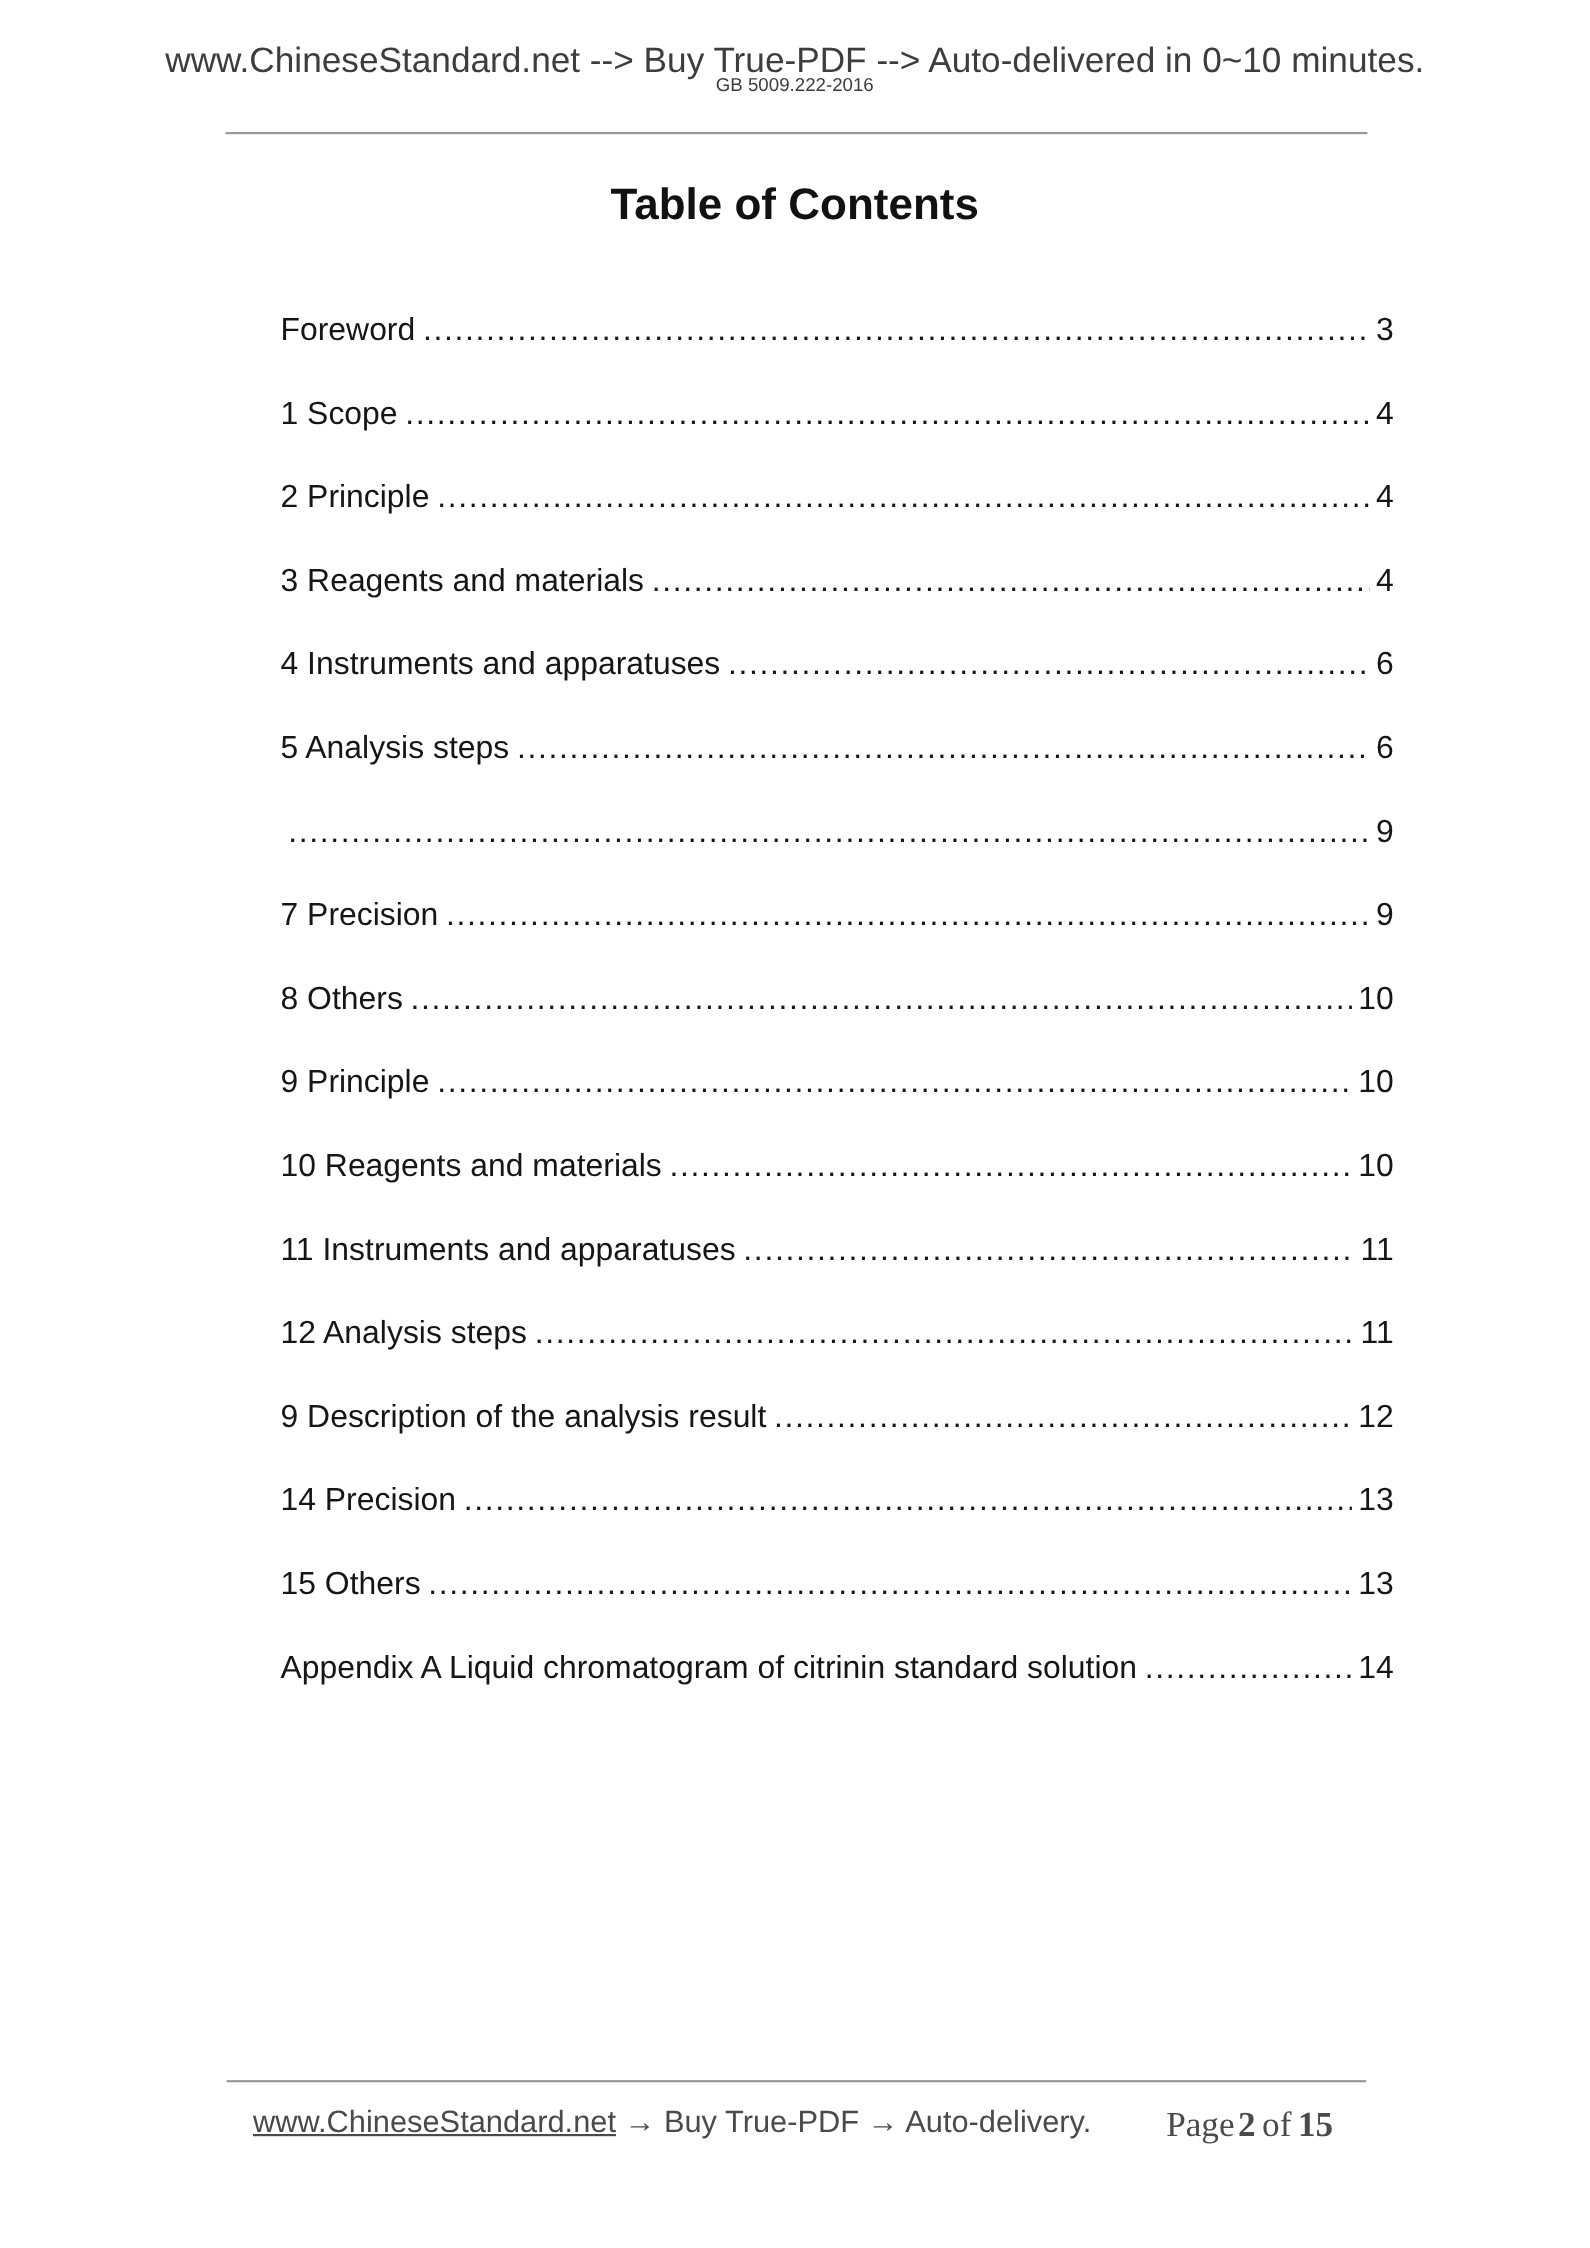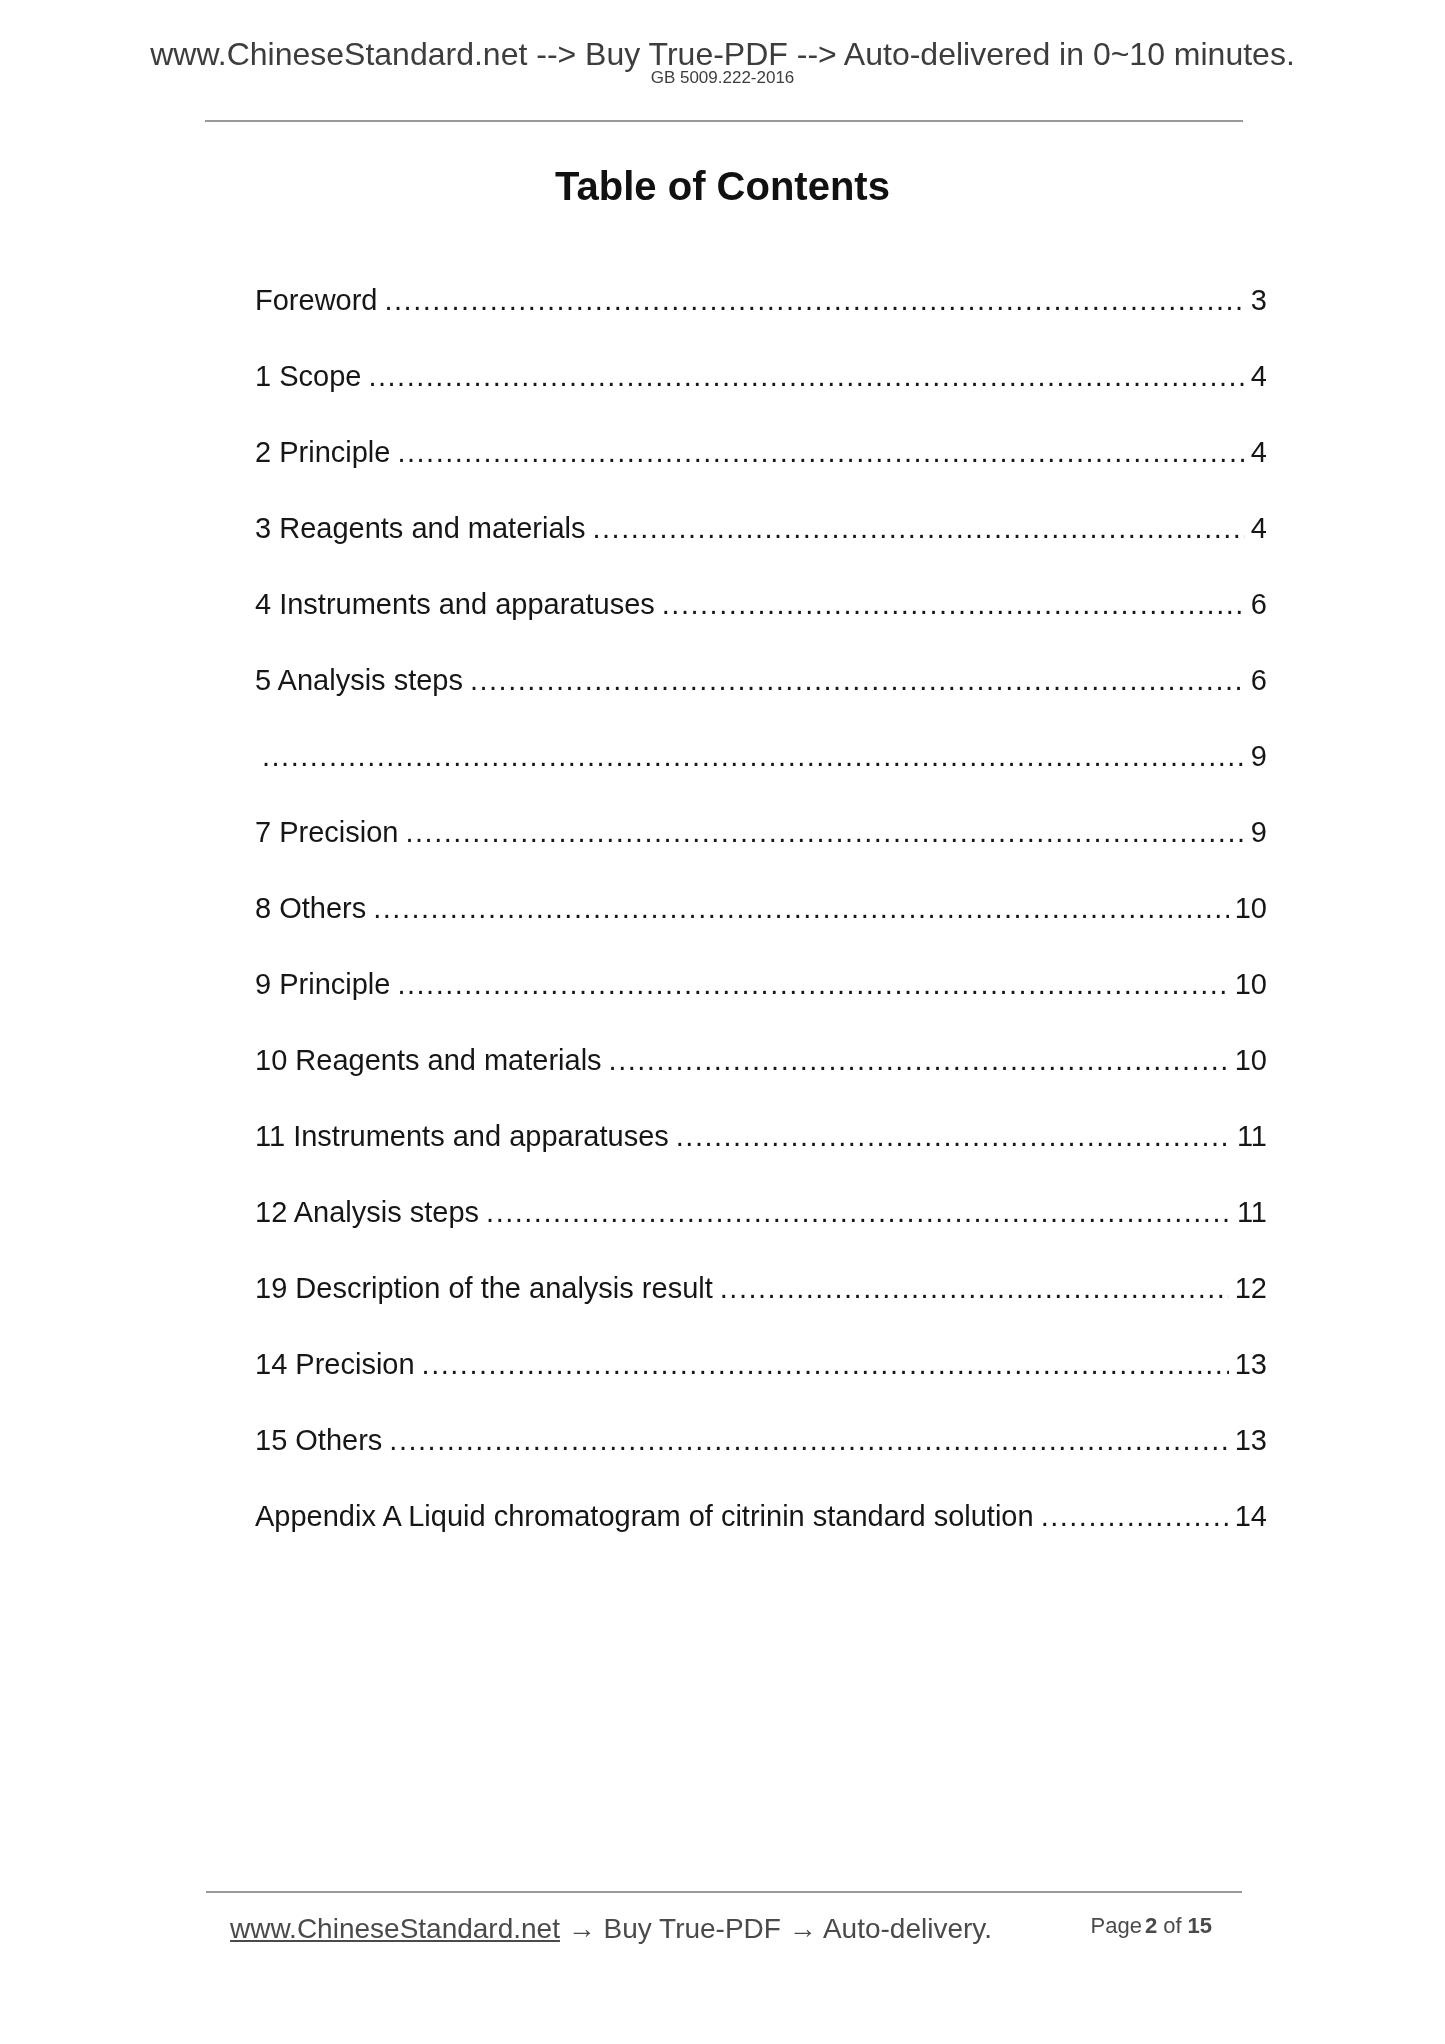--- a/index.html
+++ b/index.html
@@ -81,23 +81,24 @@
     color:var(--c-footer);
     white-space:nowrap;
   }
   .footer-left .site{
     text-decoration:underline;
     color:var(--c-footer);
   }
   .footer-right{
     position:absolute;
     top:1915px; right:230px;
-    font-size:22px; line-height:1;
+    font-size:32px; line-height:1;
     color:var(--c-footer);
     white-space:nowrap;
+    font-family:Liberation Serif, serif;
   }
   .footer-right .num{
     font-weight:bold;
     margin:0 3px;
   }
   .footer-right .word{ margin:0 3px; }
 </style>
 </head>
 <body>
 
@@ -183,21 +184,21 @@
       <span class="toc-page">11</span>
     </div>
 
     <div class="toc-row">
       <span class="toc-label">12 Analysis steps</span>
       <span class="toc-dots">..............................................................................................................................................................................................</span>
       <span class="toc-page">11</span>
     </div>
 
     <div class="toc-row">
-      <span class="toc-label">19 Description of the analysis result</span>
+      <span class="toc-label">9 Description of the analysis result</span>
       <span class="toc-dots">..............................................................................................................................................................................................</span>
       <span class="toc-page">12</span>
     </div>
 
     <div class="toc-row">
       <span class="toc-label">14 Precision</span>
       <span class="toc-dots">..............................................................................................................................................................................................</span>
       <span class="toc-page">13</span>
     </div>
 

